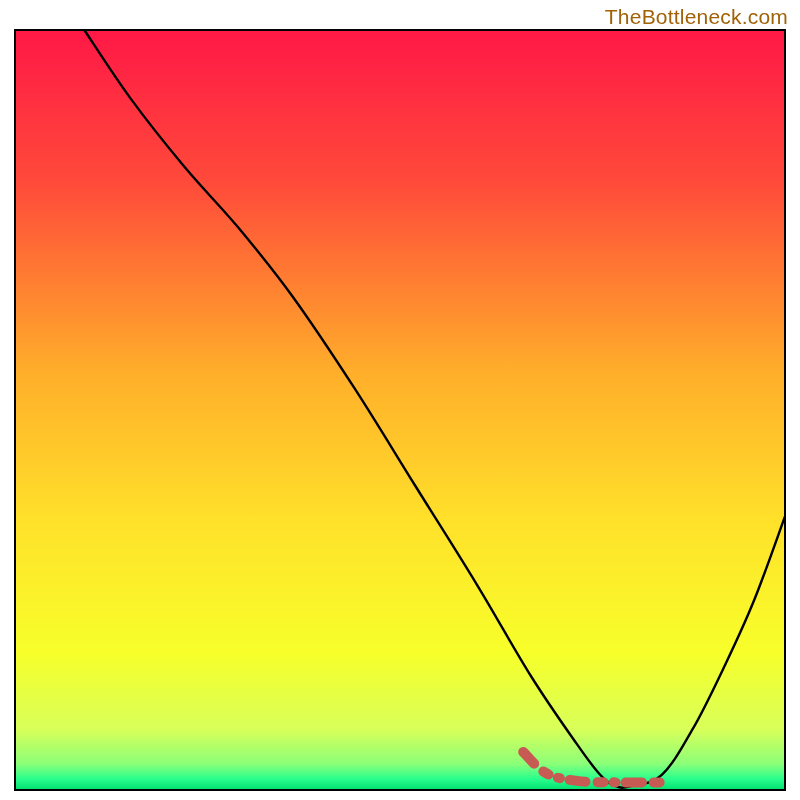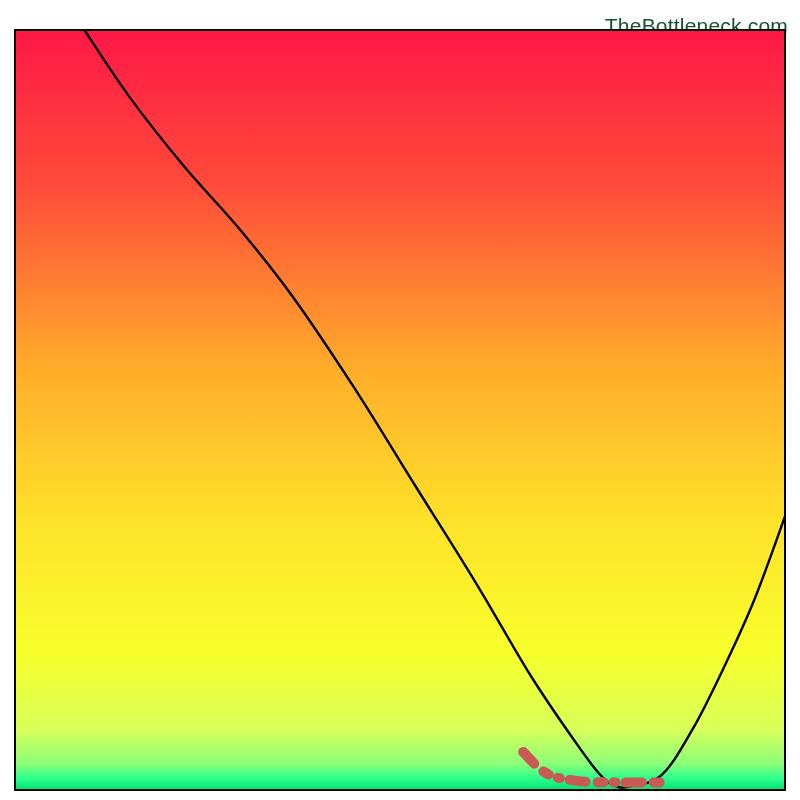--- a/index.html
+++ b/index.html
@@ -10,24 +10,24 @@
     background: #ffffff;
     font-family: Arial, Helvetica, sans-serif;
   }
   .container {
     position: relative;
     width: 800px;
     height: 800px;
   }
   .watermark {
     position: absolute;
-    top: 14px;
+    top: 5px;
     right: 12px;
     font-size: 21px;
-    color: #14532d;
+    color: #a16207;
     font-weight: 400;
     letter-spacing: 0.2px;
   }
   svg.chart {
     position: absolute;
     left: 0;
     top: 0;
   }
 </style>
 </head>

